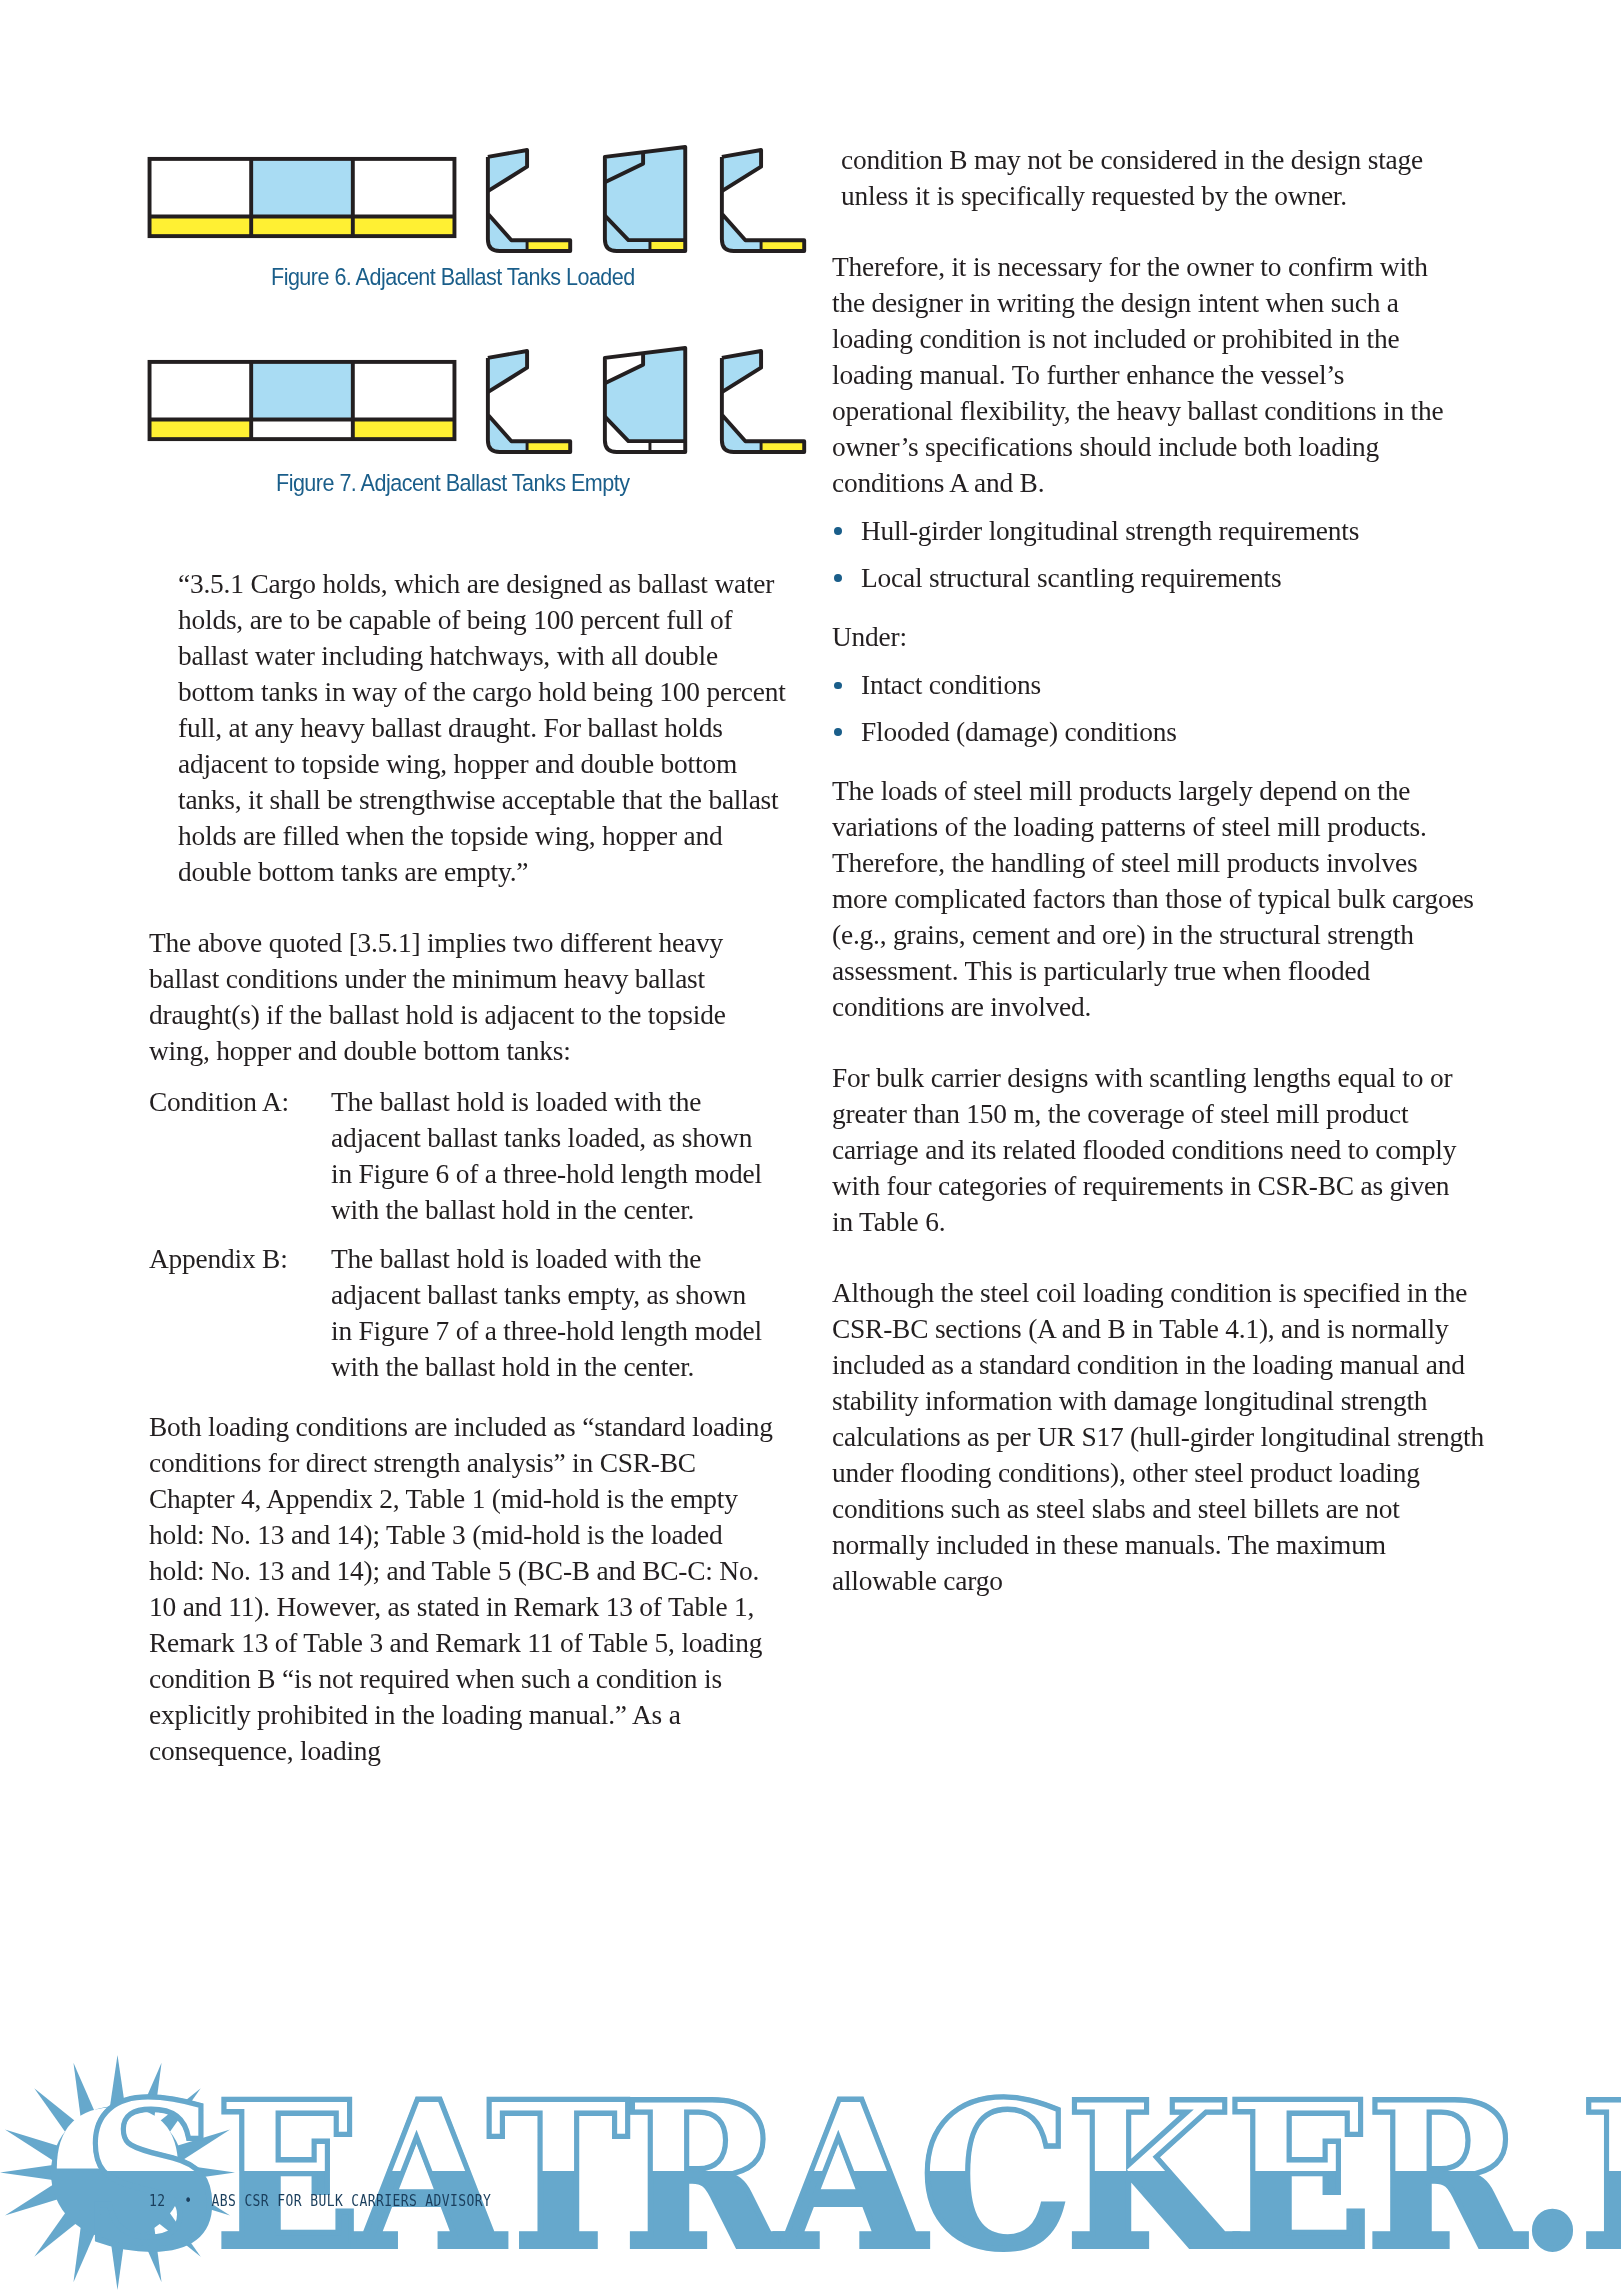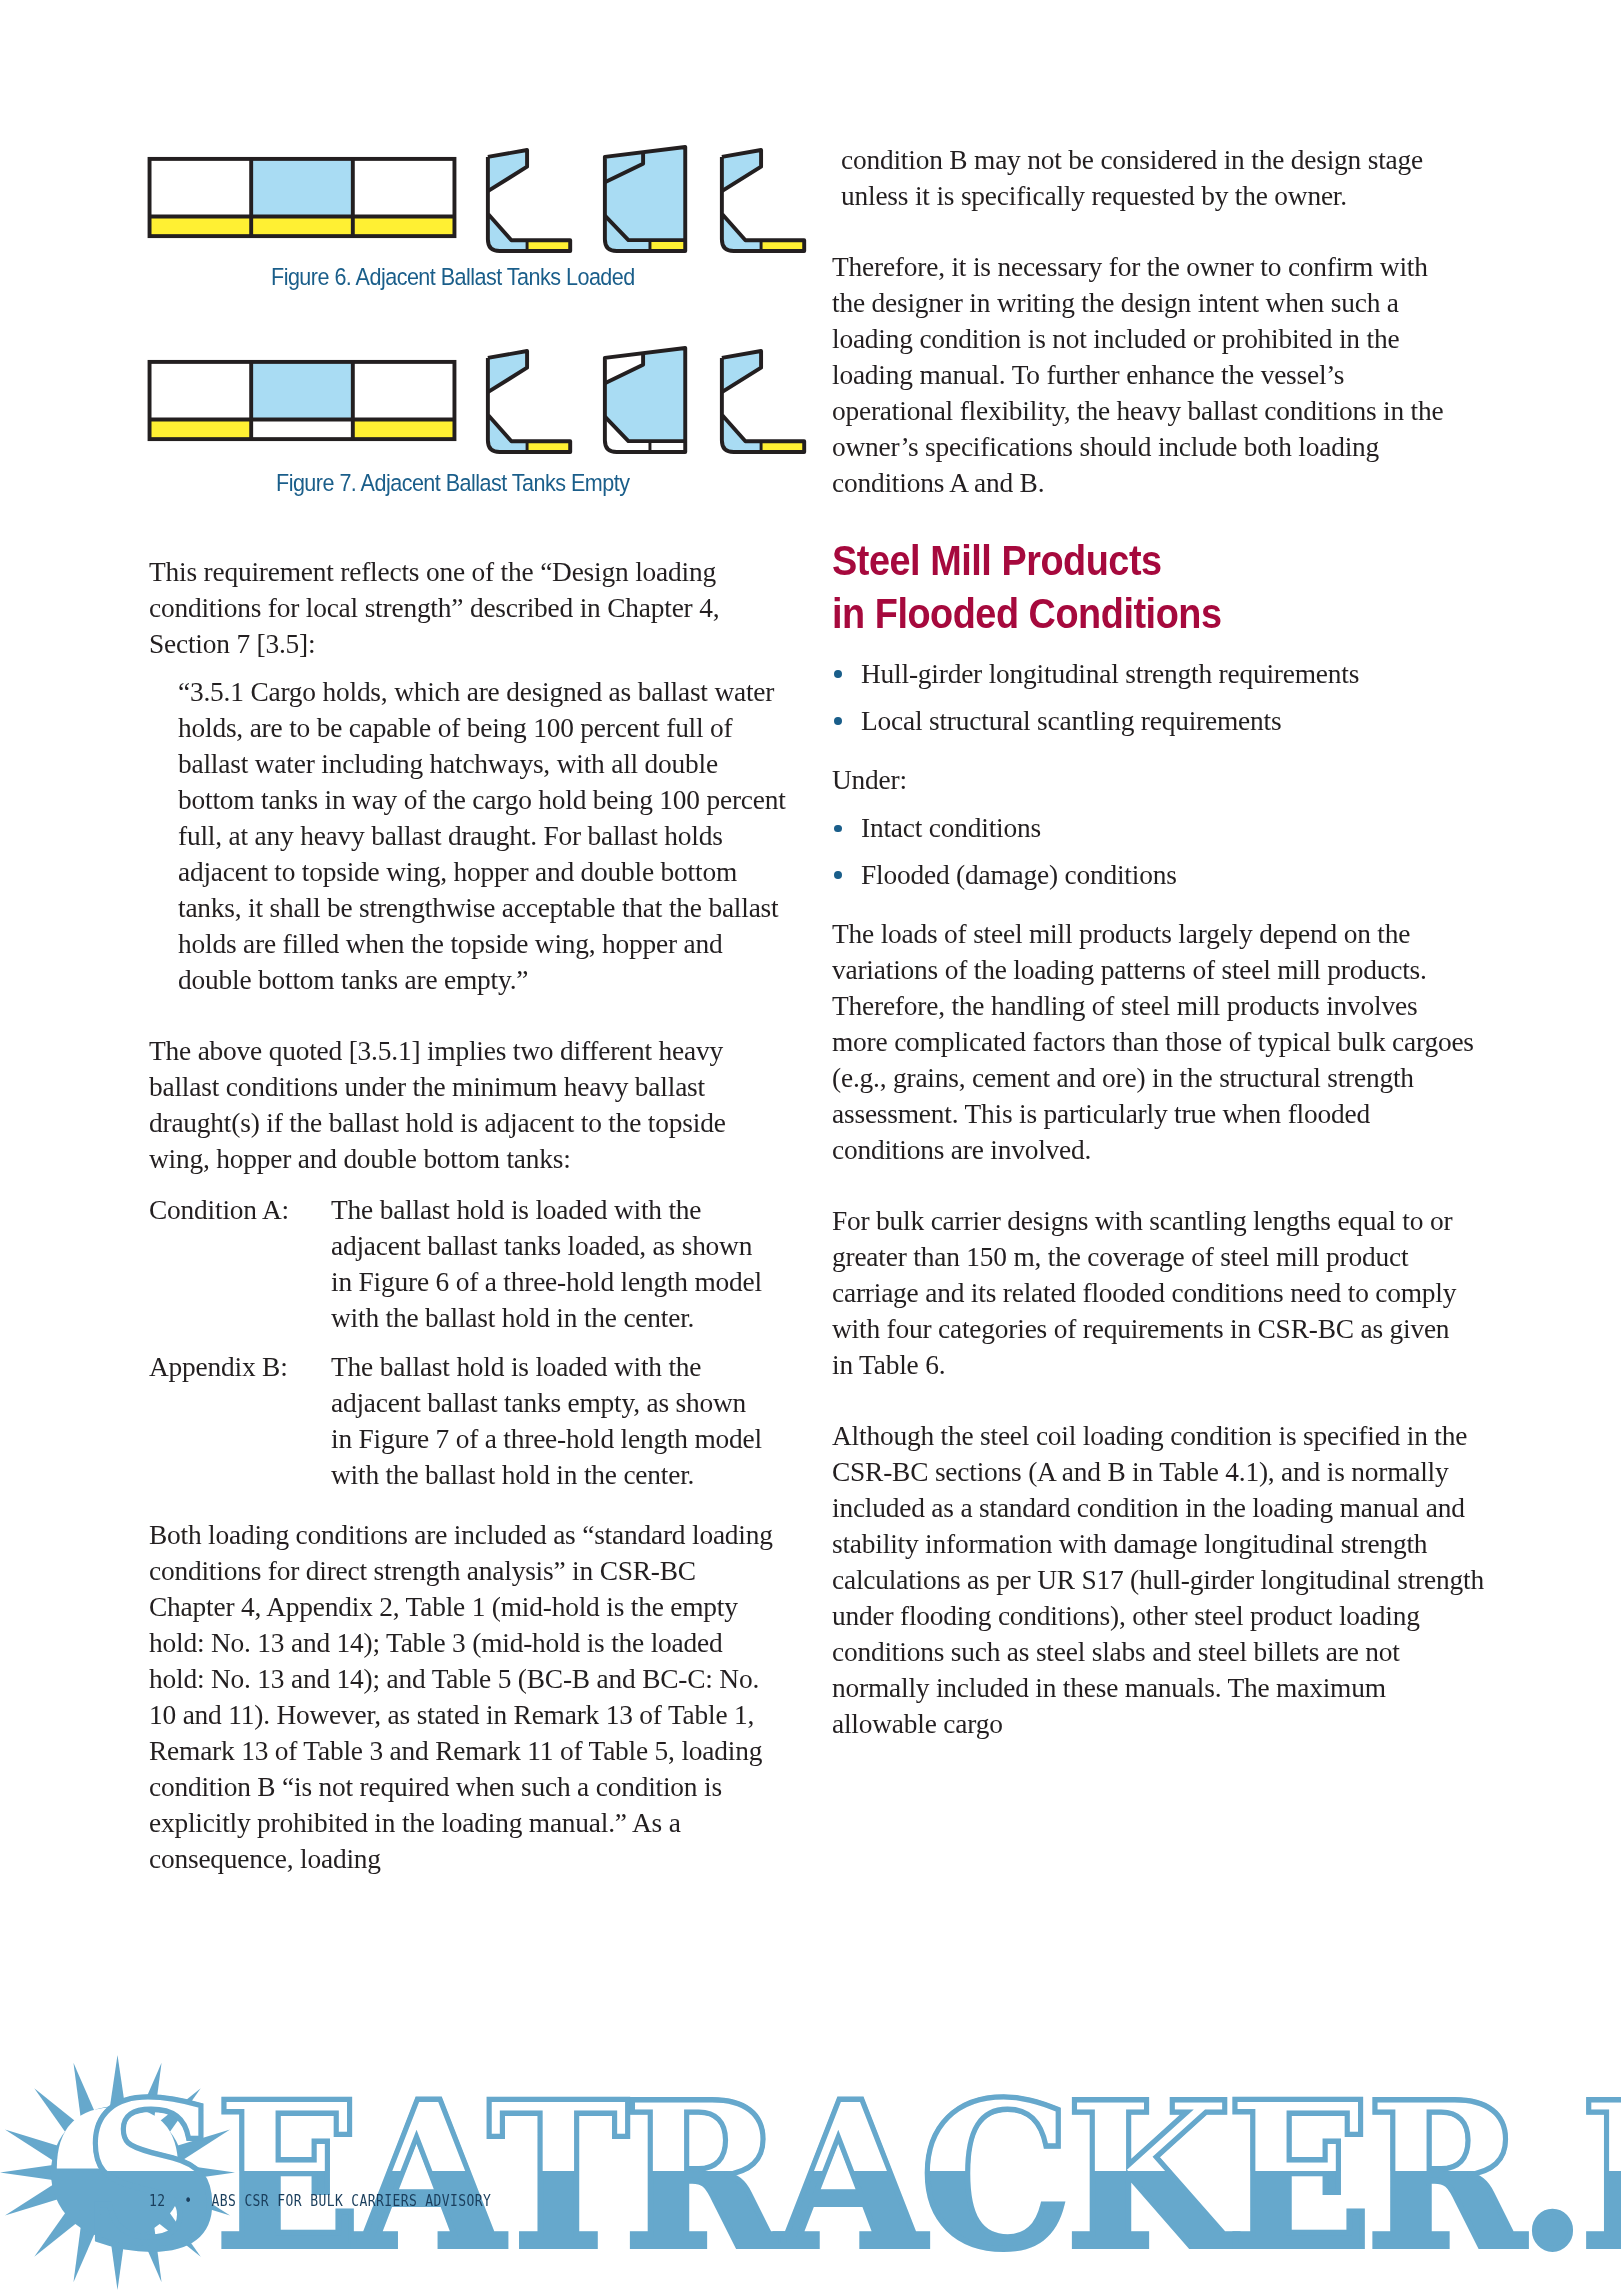--- a/index.html
+++ b/index.html
@@ -125,44 +125,39 @@
     <path d="M6,68 L30,95 L46,95 L46,106 L18,106 Q6,106 6,94 Z" fill="#a9dcf3"></path>
     <rect x="46" y="95" width="44" height="11" fill="#fff033"></rect>
     <path d="M6,10 L46,3 L46,20 L6,45" fill="none" stroke="#231f20" stroke-width="4" stroke-linejoin="round"></path>
     <path d="M6,10 L6,94 Q6,106 18,106 L90,106 L90,95 L30,95 L6,68" fill="none" stroke="#231f20" stroke-width="4" stroke-linejoin="round"></path>
     <line x1="46" y1="95" x2="46" y2="106" stroke="#231f20" stroke-width="3"></line>
   </svg>
 </div>
 <div class="abs caption" style="left:276px; top:469px;">Figure 7. Adjacent Ballast Tanks Empty</div>
 
 <div class="abs col-text" style="left:149px; top:554px; width:617px;">
-  <p class="para" style="width:608px;">This requirement reflects one of the “Design loading conditions for local strength” described in Chapter 4, Section 7 [3.5]:</p>
   <p class="para" style="margin-left:29px; margin-top:11.8px; width:608px;">“3.5.1 Cargo holds, which are designed as ballast water holds, are to be capable of being 100 percent full of ballast water including hatchways, with all double bottom tanks in way of the cargo hold being 100 percent full, at any heavy ballast draught. For ballast holds adjacent to topside wing, hopper and double bottom tanks, it shall be strengthwise acceptable that the ballast holds are filled when the topside wing, hopper and double bottom tanks are empty.”</p>
   <p class="para" style="margin-top:35px; width:588px;">The above quoted [3.5.1] implies two different heavy ballast conditions under the minimum heavy ballast draught(s) if the ballast hold is adjacent to the topside wing, hopper and double bottom tanks:</p>
   <div style="margin-top:15.7px;">
     <div class="cond-row">
       <span class="cond-label">Condition A:</span>
       <span class="cond-body" style="max-width:441px;">The ballast hold is loaded with the adjacent ballast tanks loaded, as shown in Figure 6 of a three-hold length model with the ballast hold in the center.</span>
     </div>
     <div class="cond-row">
       <span class="cond-label">Appendix B:</span>
       <span class="cond-body" style="max-width:441px;">The ballast hold is loaded with the adjacent ballast tanks empty, as shown in Figure 7 of a three-hold length model with the ballast hold in the center.</span>
     </div>
   </div>
   <p class="para" style="margin-top:23.5px; width:627px;">Both loading conditions are included as “standard loading conditions for direct strength analysis” in CSR-BC Chapter 4, Appendix 2, Table 1 (mid-hold is the empty hold: No. 13 and 14); Table 3 (mid-hold is the loaded hold: No. 13 and 14); and Table 5 (BC-B and BC-C: No. 10 and 11). However, as stated in Remark 13 of Table 1, Remark 13 of Table 3 and Remark 11 of Table 5, loading condition B “is not required when such a condition is explicitly prohibited in the loading manual.” As a consequence, loading</p>
 </div>
 
 <div class="abs col-text" style="left:832px; top:142px; width:647px;">
   <p class="para" style="width:588px;margin-left:9px;">condition B may not be considered in the design stage unless it is specifically requested by the owner.</p>
   <p class="para" style="margin-top:35px; width:627px;">Therefore, it is necessary for the owner to confirm with the designer in writing the design intent when such a loading condition is not included or prohibited in the loading manual. To further enhance the vessel’s operational flexibility, the heavy ballast conditions in the owner’s specifications should include both loading conditions A and B.</p>
 
-  <div style="margin-top:33px; height:110px;">
-    <div class="heading">Steel Mill Products</div>
-    <div class="heading">in Flooded Conditions</div>
-  </div>
 
   <ul class="bullet-list" style="margin-top:11.8px;">
     <li><span class="dot"></span><span>Hull-girder longitudinal strength requirements</span></li>
     <li><span class="dot"></span><span>Local structural scantling requirements</span></li>
   </ul>
   <p class="para" style="margin-top:23.5px;">Under:</p>
   <ul class="bullet-list" style="margin-top:11.8px;">
     <li><span class="dot"></span><span>Intact conditions</span></li>
     <li><span class="dot"></span><span>Flooded (damage) conditions</span></li>
   </ul>

